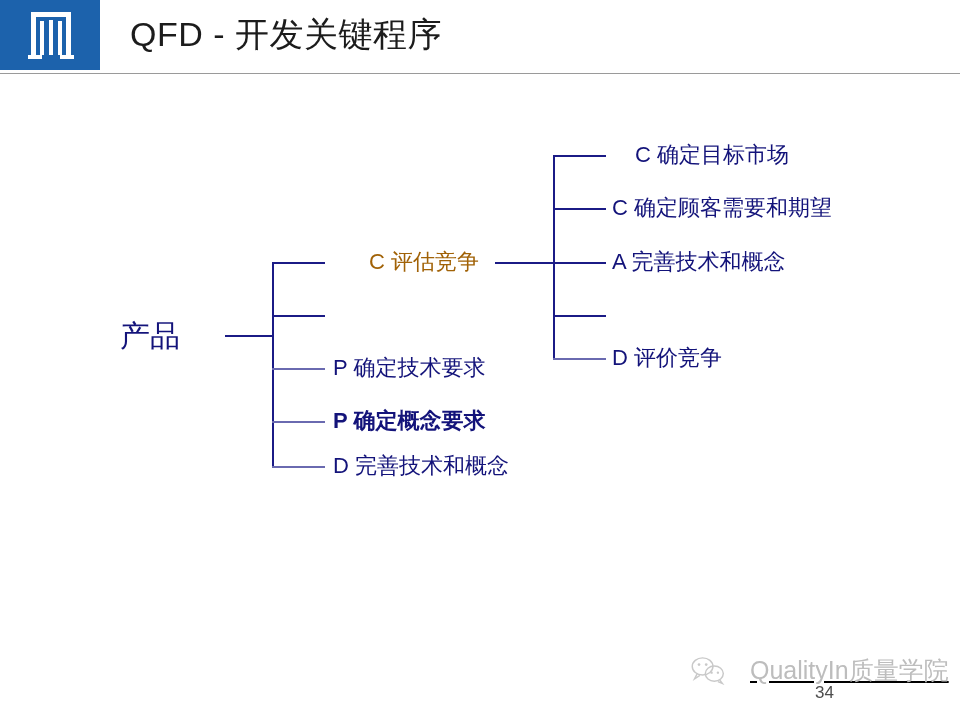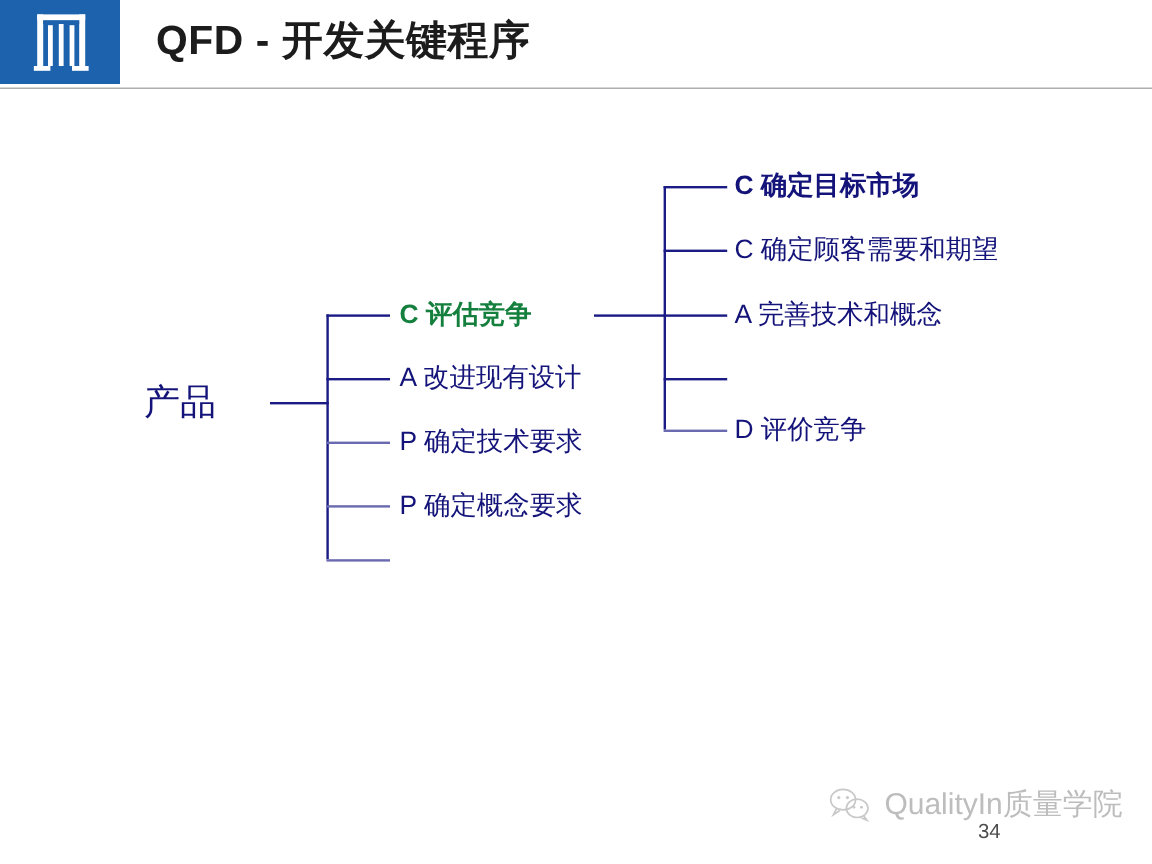--- a/index.html
+++ b/index.html
@@ -27,21 +27,21 @@
   }
   .logo-mark {
     position: absolute;
     left: 28px; top: 10px;
     width: 46px; height: 50px;
   }
   .page-title {
     position: absolute;
     left: 130px; top: 10px;
     font-size: 34px;
-    font-weight: bold;
+    font-weight: normal;
     color: #1c1c1c;
     letter-spacing: 0.5px;
     white-space: nowrap;
     line-height: 48px;
   }
   .header-rule {
     position: absolute;
     left: 0; top: 73px;
     width: 960px; height: 1px;
     background: #9a9a9a;
@@ -59,39 +59,41 @@
     font-size: 22px;
     color: #13137a;
     white-space: nowrap;
     line-height: 28px;
   }
   .node-label.root {
     font-size: 30px;
     text-align: center;
   }
   .node-label.highlight {
-    color: #15803d;
-    font-weight: bold;
+    color: #a16207;
+    font-weight: normal;
+    margin-left: 36px;
   }
 
   .line {
     position: absolute;
     background: #1b1b86;
   }
   .line.h { height: 2px; }
   .line.v { width: 2px; }
   .line.faint { background: #6a6ab0; }
 
   
   .watermark {
     position: absolute;
     left: 690px; top: 655px;
     display: flex;
     align-items: center;
-    gap: 11px;
+    gap: 24px;
+    text-decoration: underline;
   }
   .wm-icon { width: 36px; height: 30px; }
   .wm-text {
     font-size: 25px;
     color: #bdbdbd;
     white-space: nowrap;
     line-height: 30px;
   }
   .page-number {
     position: absolute;
@@ -137,35 +139,35 @@
 
   <div class="line v" style="left:272px; top:186px; height:204px;"></div>
 
   <div class="line h" style="left:272px; top:186px; width:53px;"></div>
   <div class="line h" style="left:272px; top:239px; width:53px;"></div>
   <div class="line h faint" style="left:272px; top:292px; width:53px;"></div>
   <div class="line h faint" style="left:272px; top:345px; width:53px;"></div>
   <div class="line h faint" style="left:272px; top:390px; width:53px;"></div>
 
   <div class="node-label highlight" style="left:333px; top:172px;">C 评估竞争</div>
-  <div class="node-label" style="left:333px; top:225px;">A 改进现有设计</div>
   <div class="node-label" style="left:333px; top:278px;">P 确定技术要求</div>
-  <div class="node-label" style="left:333px; top:331px;">P 确定概念要求</div>
+  <div class="node-label" style="left:333px; top:331px;font-weight:bold;">P 确定概念要求</div>
+  <div class="node-label" style="left:333px; top:376px;">D 完善技术和概念</div>
 
   <div class="line h" style="left:495px; top:186px; width:60px;"></div>
 
   <div class="line v" style="left:553px; top:79px; height:203px;"></div>
 
   <div class="line h" style="left:553px; top:79px; width:53px;"></div>
   <div class="line h" style="left:553px; top:132px; width:53px;"></div>
   <div class="line h" style="left:553px; top:186px; width:53px;"></div>
   <div class="line h" style="left:553px; top:239px; width:53px;"></div>
   <div class="line h faint" style="left:553px; top:282px; width:53px;"></div>
 
-  <div class="node-label" style="left:612px; top:65px;font-weight:bold;">C 确定目标市场</div>
+  <div class="node-label" style="left:635px; top:65px;">C 确定目标市场</div>
   <div class="node-label" style="left:612px; top:118px;">C 确定顾客需要和期望</div>
   <div class="node-label" style="left:612px; top:172px;">A 完善技术和概念</div>
   <div class="node-label" style="left:612px; top:268px;">D 评价竞争</div>
 
 </div>
 
 <div class="watermark">
   <svg class="wm-icon" viewBox="0 0 40 32">
     <g fill="none" stroke="#c9c9c9" stroke-width="1.6">
       <ellipse cx="14" cy="12" rx="11.5" ry="9.5"></ellipse>

